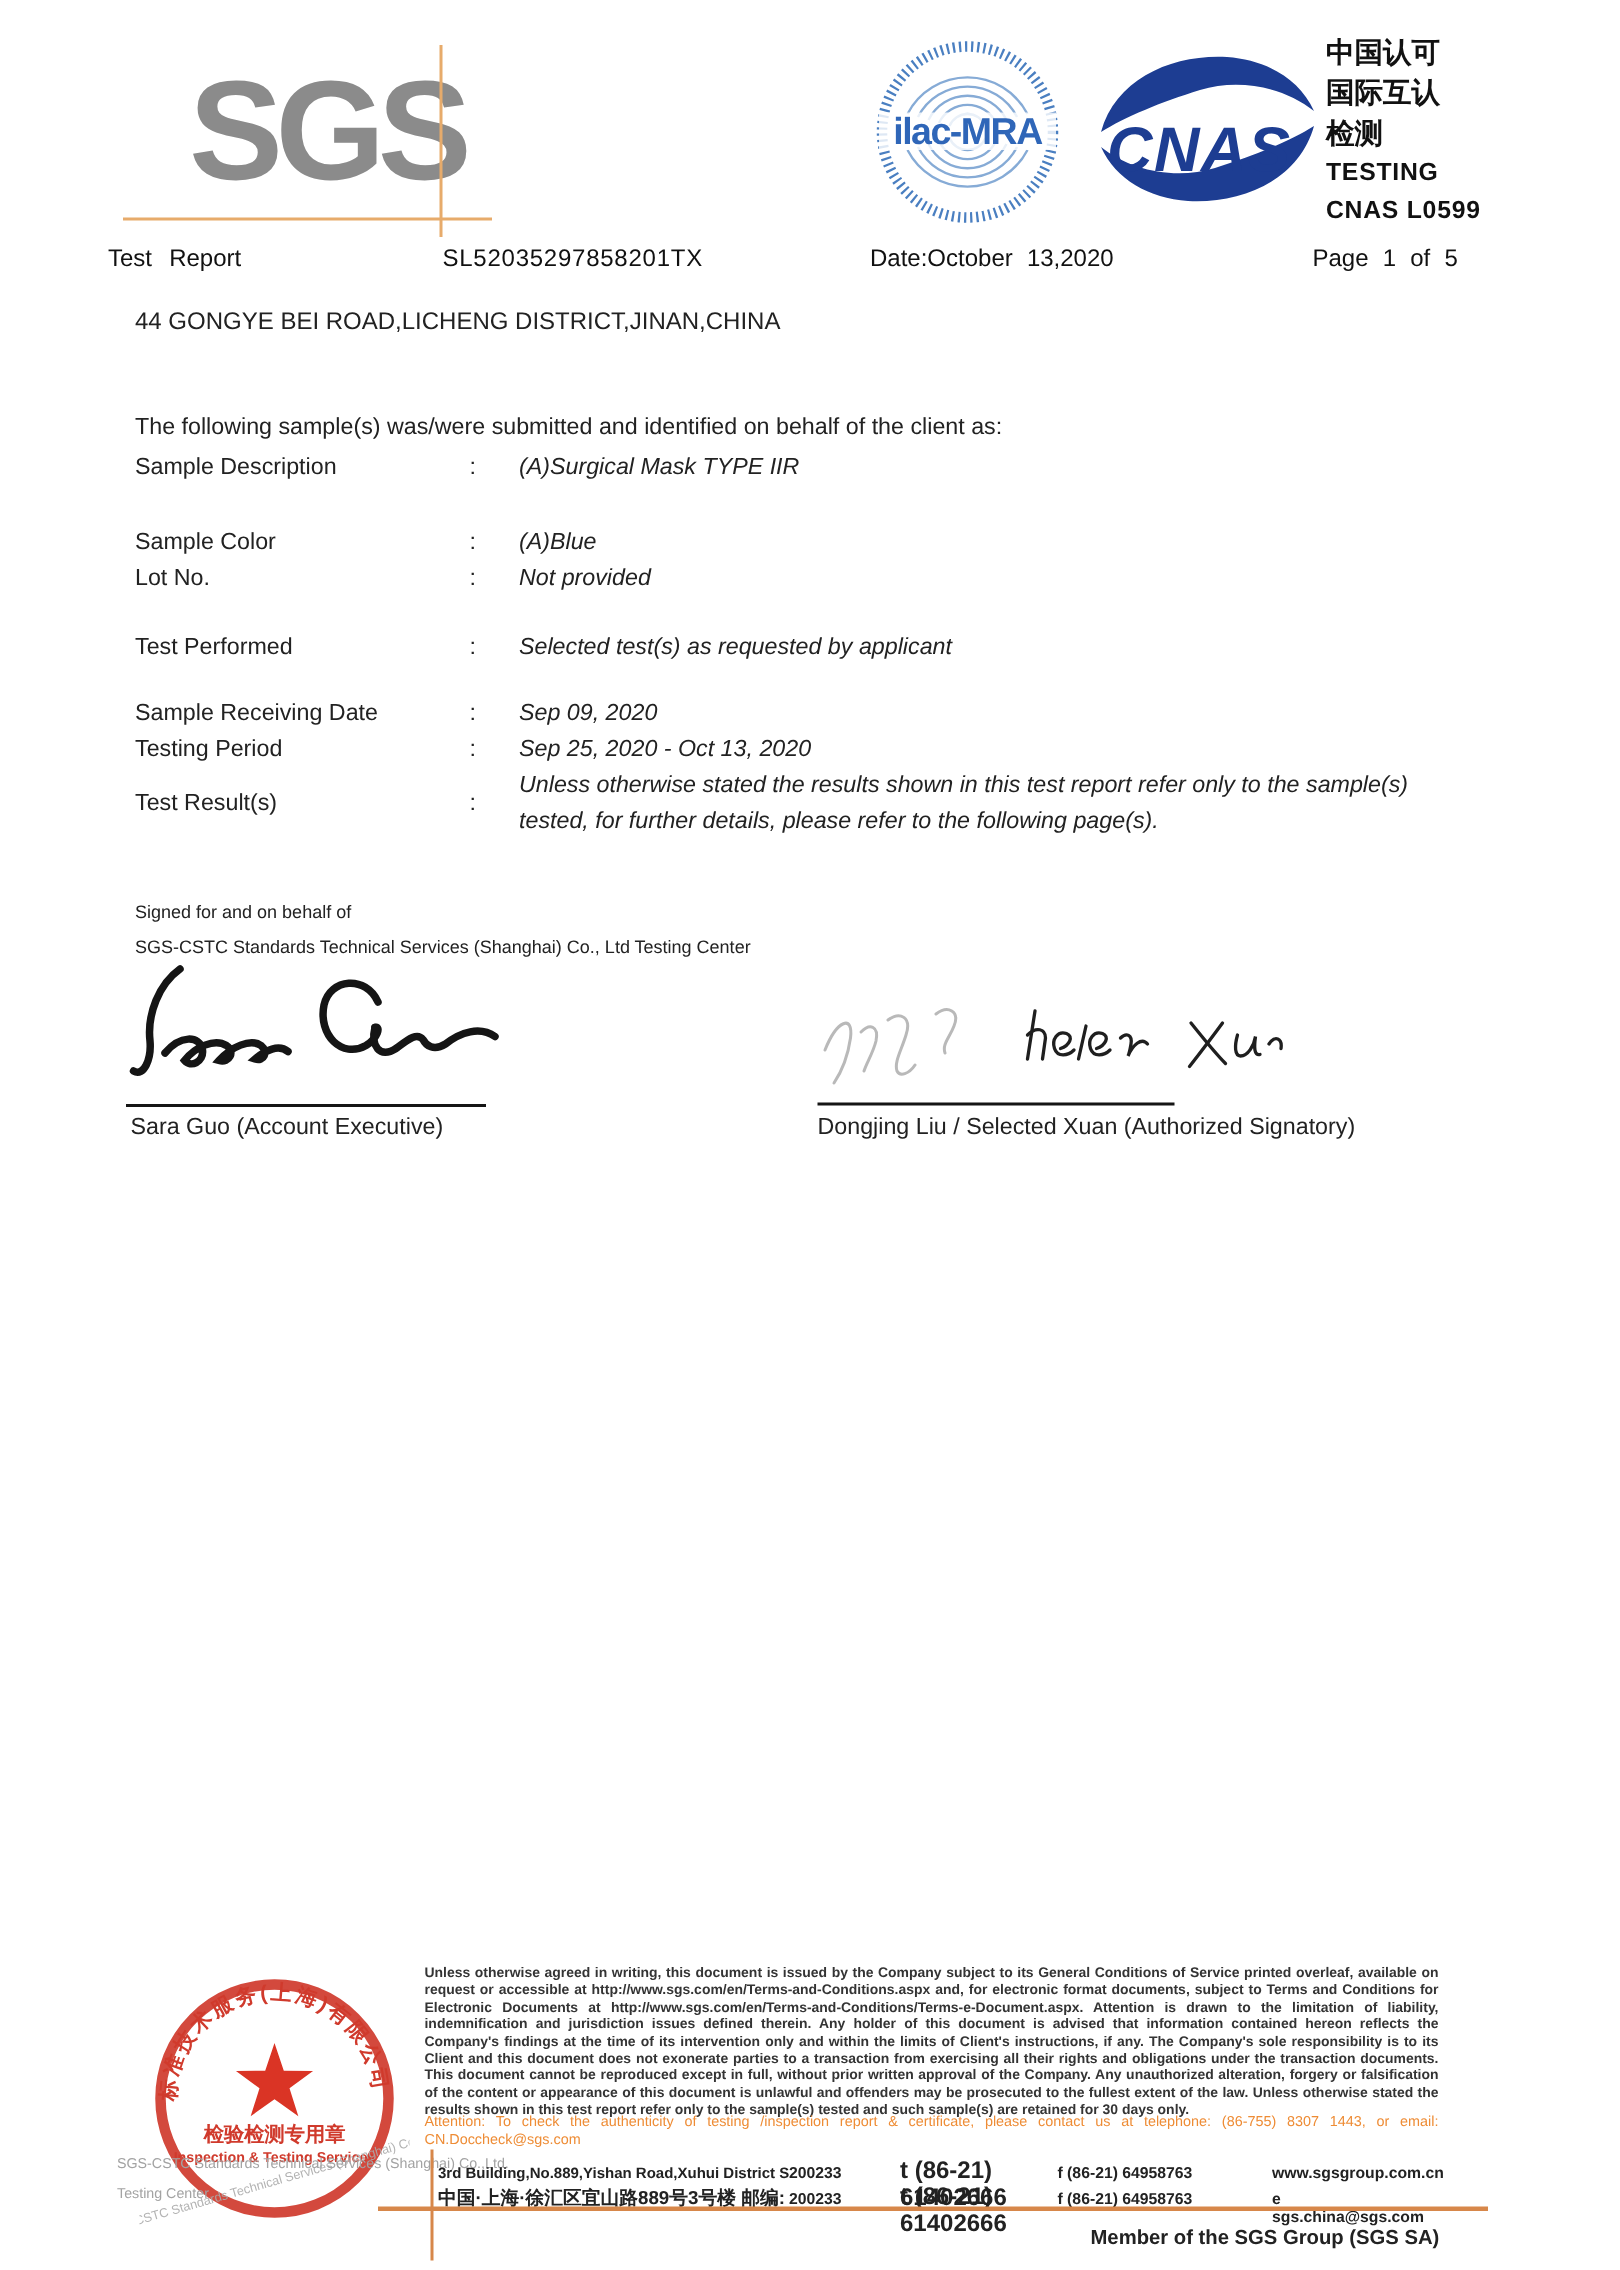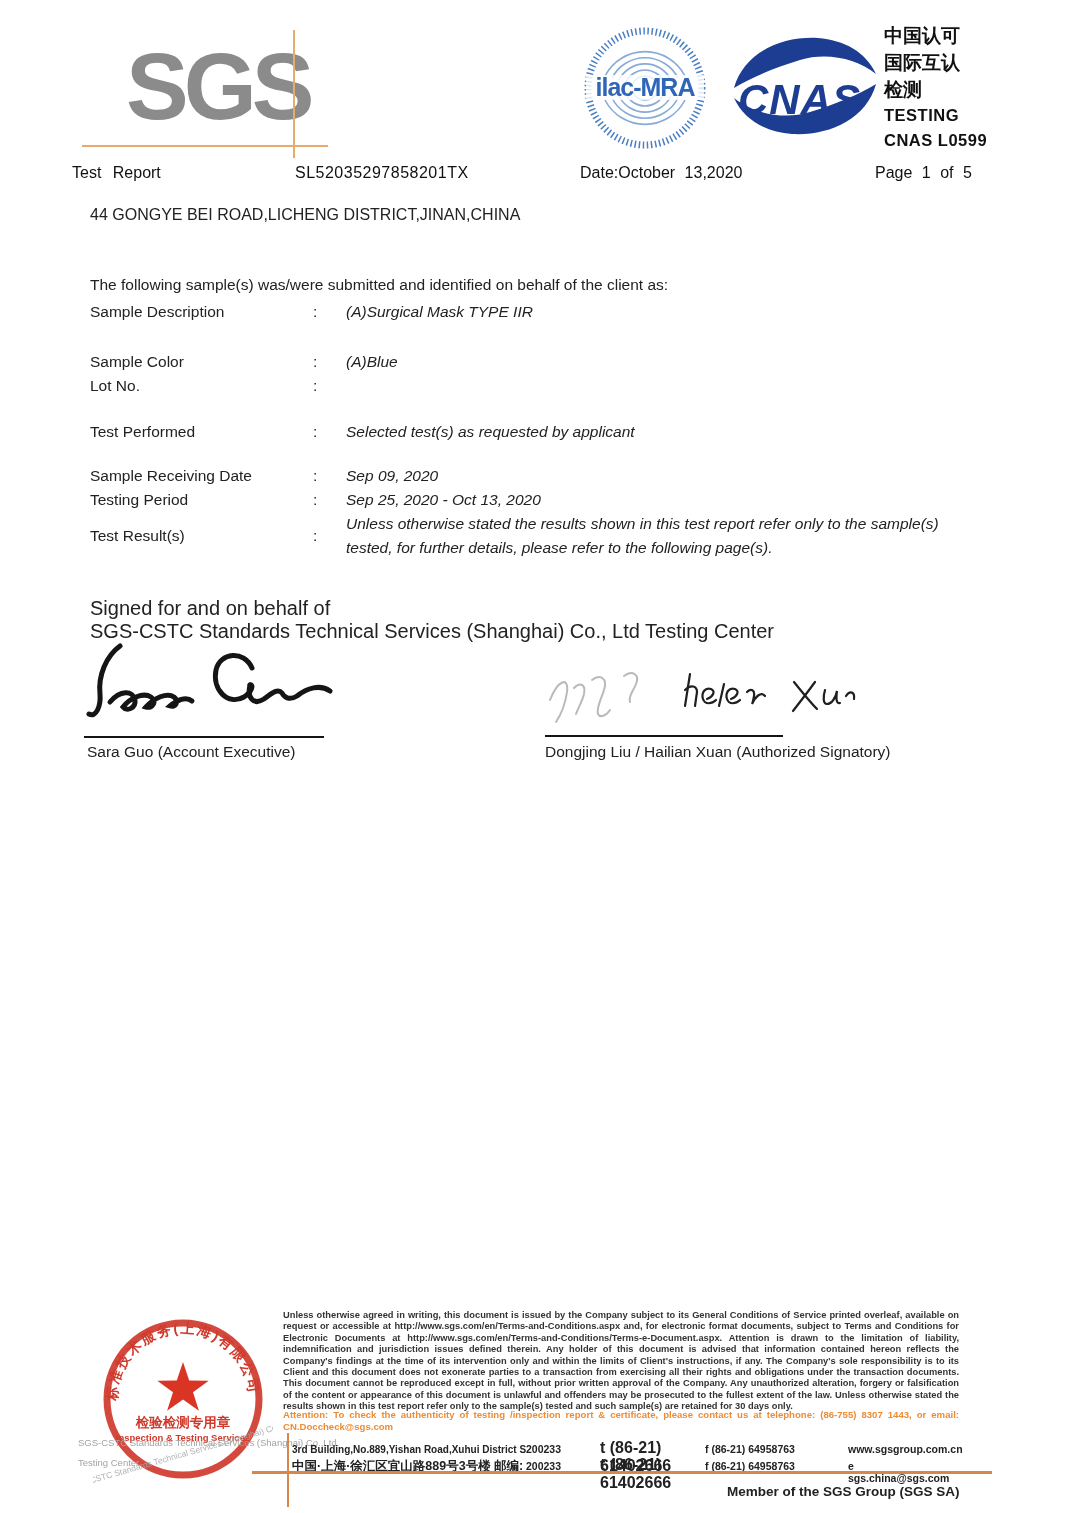--- a/index.html
+++ b/index.html
@@ -24,36 +24,36 @@
   .client{left:90px;top:202px;font-size:16px;line-height:25px;color:#222;}
   .intro{left:90px;top:276px;font-size:15.5px;color:#222;}
   .details{left:90px;top:300px;width:880px;font-size:15.5px;color:#222;}
   .drow{display:flex;line-height:24px;align-items:center;}
   .drow .lbl{width:223px;flex:0 0 223px;}
   .drow .col{width:33px;flex:0 0 33px;}
   .drow .val{width:620px;font-style:italic;}
   .mt-a{margin-top:26px;}.mt-b{margin-top:22px;}.mt-c{margin-top:20px;}
 
   
-  .signedfor{left:90px;top:597px;font-size:20px;line-height:22.5px;color:#222;}
+  .signedfor{left:90px;top:597px;font-size:12px;line-height:22.5px;color:#222;}
   .sig-left{left:80px;top:640px;}
   .sig-right{left:538px;top:658px;}
   .uline{height:2px;background:#151515;}
   .ul-left{left:84px;top:736px;width:240px;}
   .ul-right{left:545px;top:735px;width:238px;}
   .signame{top:743px;font-size:15.5px;color:#222;white-space:nowrap;}
   .sn-left{left:87px;}
   .sn-right{left:545px;}
 
   
   .stamp{left:93px;top:1311px;}
   .stamp-overlay{left:78px;font-size:9.5px;color:#a3a3a3;white-space:nowrap;}
   .legal{left:283px;top:1310px;width:676px;font-size:9.3px;font-weight:bold;
          line-height:11.4px;text-align:justify;color:#343434;}
-  .attention{left:283px;top:1409px;width:676px;font-size:9.6px;font-weight:bold;
+  .attention{left:283px;top:1409px;width:676px;font-size:9.6px;font-weight:normal;
              line-height:11.5px;color:#ee8c35;text-align:justify;}
   .addr{left:292px;width:666px;display:flex;align-items:baseline;color:#222;}
   .addr .a1{flex:0 0 234px;font-size:10px;font-weight:bold;white-space:nowrap;overflow:hidden;}
   .addr .a1cn{flex:0 0 234px;font-size:12.5px;font-weight:bold;white-space:nowrap;overflow:hidden;}
   .addr .zip{flex:0 0 74px;font-size:10.5px;font-weight:bold;}
   .addr .tel{flex:0 0 105px;font-size:16px;font-weight:bold;}
   .addr .fax{flex:0 0 143px;font-size:10.5px;font-weight:bold;}
   .addr .web{flex:1;font-size:10.5px;font-weight:bold;text-align:left;}
   .vmark{left:287px;top:1433px;width:2px;height:74px;background:#d7874a;}
   .hrule{left:252px;top:1471px;width:740px;height:3px;background:#d7874a;}
@@ -116,20 +116,21 @@
     <span class="val">(A)Surgical Mask TYPE IIR</span>
   </div>
   <div class="drow mt-a">
     <span class="lbl">Sample Color</span>
     <span class="col">:</span>
     <span class="val">(A)Blue</span>
   </div>
   <div class="drow">
     <span class="lbl">Lot No.</span>
     <span class="col">:</span>
+    <span class="val">Not provided</span>
   </div>
   <div class="drow mt-b">
     <span class="lbl">Test Performed</span>
     <span class="col">:</span>
     <span class="val">Selected test(s) as requested by applicant</span>
   </div>
   <div class="drow mt-c">
     <span class="lbl">Sample Receiving Date</span>
     <span class="col">:</span>
     <span class="val">Sep 09, 2020</span>
@@ -179,21 +180,21 @@
     <path d="M256,24 C264,34 272,44 279,51"></path>
     <path d="M277,24 C269,35 262,44 255,53"></path>
     <path d="M287,32 C285,39 285,46 289,46 C294,46 298,39 299,33 C298,40 298,46 302,45"></path>
     <path d="M308,38 C312,32 317,34 316,41"></path>
   </g>
 </svg>
 
 <div class="abs uline ul-left"></div>
 <div class="abs uline ul-right"></div>
 <div class="abs signame sn-left">Sara Guo (Account Executive)</div>
-<div class="abs signame sn-right">Dongjing Liu / Hailian Xuan (Authorized Signatory)</div>
+<div class="abs signame sn-right">Dongjing Liu / Selected Xuan (Authorized Signatory)</div>
 
 <svg class="abs stamp" width="180" height="180" viewBox="0 0 180 180">
   <defs>
     <path id="stamp-arc" d="M 26,104 A 66,66 0 1 1 154,104" fill="none"></path>
   </defs>
   <circle cx="90" cy="88" r="76" fill="none" stroke="#cf3a2c" stroke-width="7" opacity="0.92"></circle>
   <polygon points="90,51 96.2,69.5 115.7,69.7 100,81.2 105.9,99.8 90,88.5 74.1,99.8 80,81.2 64.3,69.7 83.8,69.5" fill="#da3425"></polygon>
   <text font-size="14" font-weight="bold" fill="#d03a2c" letter-spacing="2">
     <textPath href="#stamp-arc" startOffset="6%">标准技术服务(上海)有限公司</textPath>
   </text>

